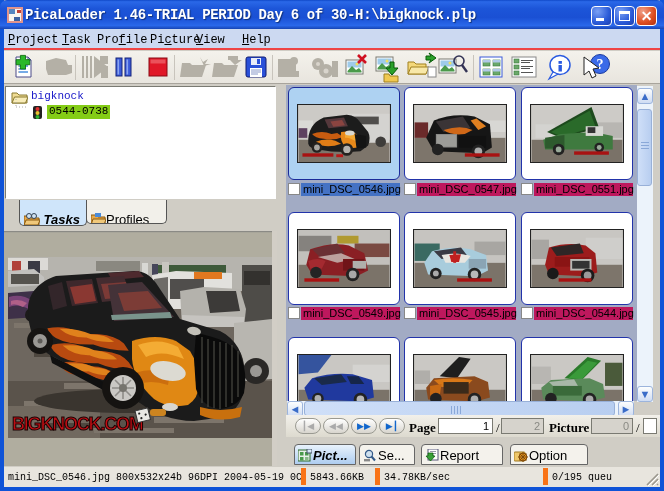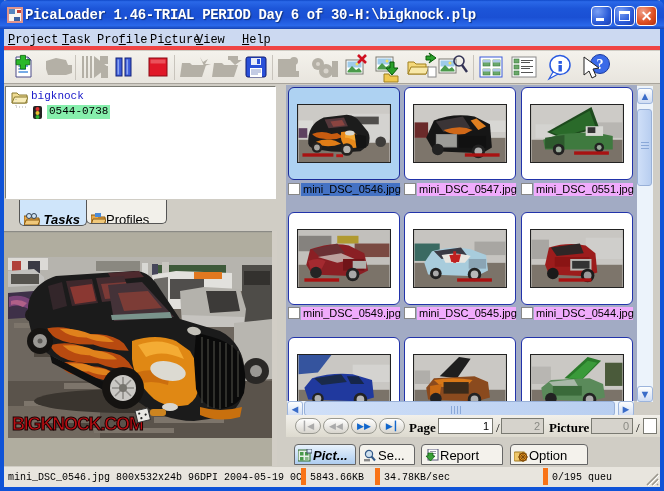--- a/index.html
+++ b/index.html
@@ -16,21 +16,21 @@
 #appicon u{position:absolute;left:5px;bottom:0;width:6px;height:4px;background:#3c5fa0}
 #title{position:absolute;left:25px;top:7px;color:#fff;font:bold 14px "Liberation Mono",monospace;letter-spacing:-.35px;white-space:pre;text-shadow:1px 1px 1px #10307a}
 .tbtn{position:absolute;top:6px;width:21px;height:20px;border-radius:4px;border:1px solid #fff;color:#fff}
 #btn-min{left:591px;background:radial-gradient(circle at 30% 25%,#7aa0f4,#2a5ad8 60%,#1c3fae)}
 #btn-max{left:614px;background:radial-gradient(circle at 30% 25%,#7aa0f4,#2a5ad8 60%,#1c3fae)}
 #btn-close{left:636px;background:radial-gradient(circle at 30% 25%,#f0a088,#dd4d20 60%,#b03010)}
 #btn-min:after{content:"";position:absolute;left:4px;bottom:4px;width:8px;height:3px;background:#fff}
 #btn-max:after{content:"";position:absolute;left:4px;top:4px;width:10px;height:9px;border:1px solid #fff;border-top-width:3px;box-sizing:border-box;width:11px;height:10px}
 #btn-close:after{content:"\2715";position:absolute;left:0;top:0;width:100%;text-align:center;font:bold 14px "Liberation Sans";line-height:19px}
 
-#menubar{position:absolute;left:4px;top:29px;width:656px;height:21px;background:#ccd9f1;border-bottom:4px solid #ef4444;font:12px "Liberation Mono",monospace;color:#000}
+#menubar{position:absolute;left:4px;top:29px;width:656px;height:21px;background:#ccd9f1;border-bottom:2px solid #ef4444;font:12px "Liberation Mono",monospace;color:#000}
 #menubar span{position:absolute;top:4px}
 #menubar em{font-style:normal;text-decoration:underline}
 
 #toolbar{position:absolute;left:4px;top:51px;width:656px;height:33px;background:linear-gradient(180deg,#f4f2ec,#e8e5de);border-bottom:1px solid #a8a49c}
 
 #treep{position:absolute;left:5px;top:86px;width:271px;height:113px;background:#fff;border:1px solid;border-color:#7a7a72 #fff #fff #7a7a72}
 #treep .row1{position:absolute;left:5px;top:3px;height:14px;font:11px "Liberation Mono",monospace;color:#1818c8}
 #treep .row2{position:absolute;left:26px;top:18px;height:14px;font:11px "Liberation Mono",monospace;color:#000}
 
 #ltabs{position:absolute;left:5px;top:200px;height:27px;font:13px "Liberation Sans"}
@@ -40,21 +40,21 @@
 
 #preview{position:absolute;left:4px;top:231px;width:273px;height:235px;background:#f0abfc}
 
 #rpanel{position:absolute;left:286px;top:84px;width:374px;height:383px;background:#d0cdc5}
 #thumbs{position:absolute;left:0;top:1px;width:351px;height:316px;background:#a2abc4;overflow:hidden}
 .card{position:absolute;width:112px;height:93px;background:#fff;border:1px solid #2233aa;border-radius:6px}
 .card.sel{background:#aed2f2;border-color:#1a2a9a}
 .photo{position:absolute;left:8px;top:16px;width:94px;height:59px;border:1px solid #222;background:#b8b6b2}
 .lab{position:absolute;width:112px;height:16px;font:11px "Liberation Sans";line-height:13px;white-space:nowrap}
 .lab .cb{position:absolute;left:0;top:0;width:12px;height:12px;background:#fff;border:1px solid #888}
-.lab .tx{position:absolute;left:13px;top:0;width:99px;height:13px;background:#f0abfc;padding-left:2px}
+.lab .tx{position:absolute;left:13px;top:0;width:99px;height:13px;background:#be185d;padding-left:2px}
 .lab.sel .tx{background:#4472c4;color:#000}
 
 #vscroll{position:absolute;left:351px;top:2px;width:16px;height:316px;background:#ecf3fb}
 #hscroll{position:absolute;left:1px;top:317px;width:347px;height:16px;background:#ecf3fb}
 .sbtn{position:absolute;width:16px;height:16px;background:linear-gradient(180deg,#fdfefe,#cfdcf3);border:1px solid #9cb4dc;border-radius:3px;color:#3a6cc8;text-align:center;font:bold 11px "Liberation Sans";line-height:14px}
 .sthumb{background:linear-gradient(90deg,#cfdff8,#b8cef0);border:1px solid #98b0d8;border-radius:3px;position:absolute}
 
 #navrow{position:absolute;left:0;top:331px;width:374px;height:22px;background:linear-gradient(180deg,#f2f0ea,#dddacf)}
 .pill{position:absolute;top:3px;width:26px;height:16px;border:1px solid #9a9a92;border-radius:8px;background:linear-gradient(180deg,#fff,#d8d5ce);text-align:center;font:9px "Liberation Sans";line-height:15px}
 .nlabel{font:bold 13px "Liberation Serif";position:absolute;top:5px}
@@ -254,21 +254,21 @@
       <g stroke="#aaa" stroke-dasharray="1 2">
         <path d="M3,0 V8 M3,8 H14"></path>
       </g>
     </svg>
  <svg style="position:absolute;left:26px;top:19px" width="11" height="14" viewBox="0 0 11 14">
       <rect x="1" y="0" width="9" height="13" rx="2" fill="#222"></rect>
       <circle cx="5.5" cy="3" r="2" fill="#e03030"></circle>
       <circle cx="5.5" cy="7" r="2" fill="#e8c030"></circle>
       <circle cx="5.5" cy="11" r="2" fill="#30b030"></circle>
     </svg>
- <div class="row2" style="left:41px;background:#86efac;padding:0 2px">0544-0738</div>
+ <div class="row2" style="left:41px;background:#84cc16;padding:0 2px">0544-0738</div>
 </div>
 <div id="ltabs">
  <div class="ltab" id="tab-prof"><svg width="15" height="13" viewBox="0 0 15 13" style="vertical-align:-2px">
         <path d="M0,2 L5,2 L7,4 L14,4 L14,12 L0,12Z" fill="#e8a84a" stroke="#8a5a10"></path>
         <path d="M0,12 L2,6 L15,6 L13,12Z" fill="#f0c87a" stroke="#8a5a10"></path>
         <rect x="4" y="0" width="6" height="4" fill="#4a8ad8"></rect>
       </svg>Profiles</div>
  <div class="ltab" id="tab-tasks"><svg width="16" height="13" viewBox="0 0 16 13" style="vertical-align:-2px">
         <path d="M0,3 L5,3 L7,5 L15,5 L15,12 L0,12Z" fill="#e8a84a" stroke="#8a5a10"></path>
         <path d="M0,12 L2,7 L16,7 L14,12Z" fill="#f0c87a" stroke="#8a5a10"></path>

